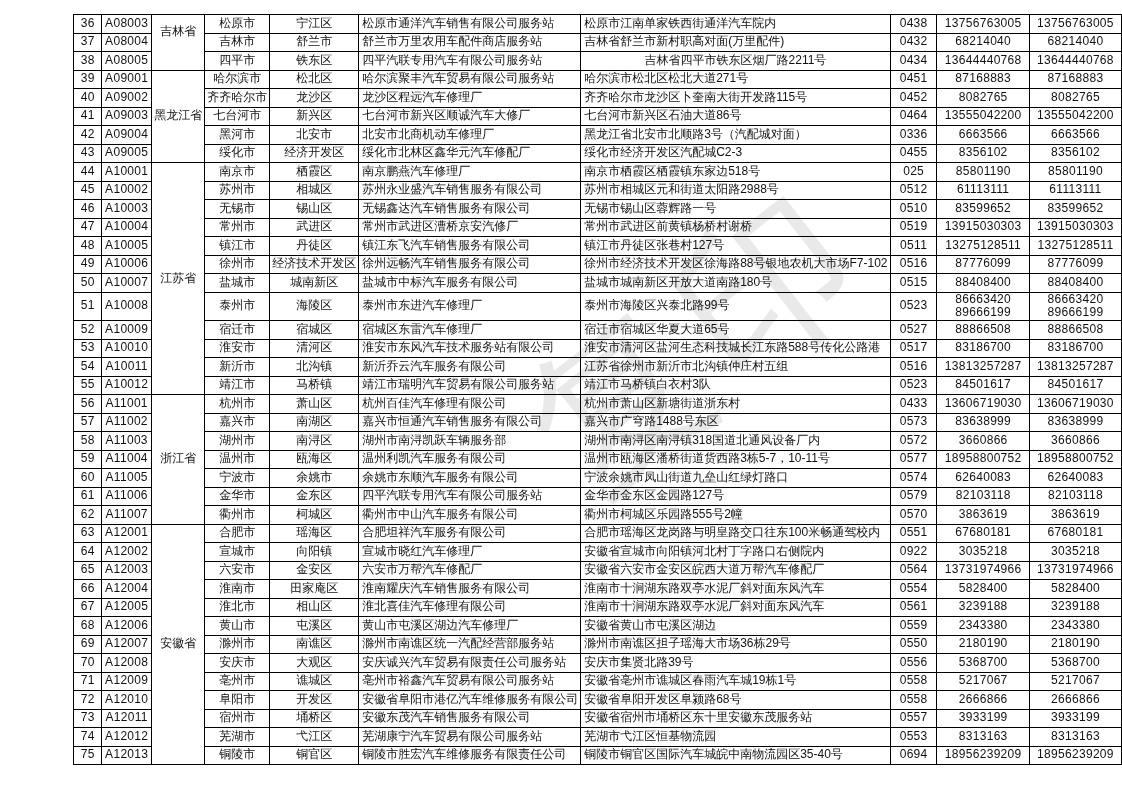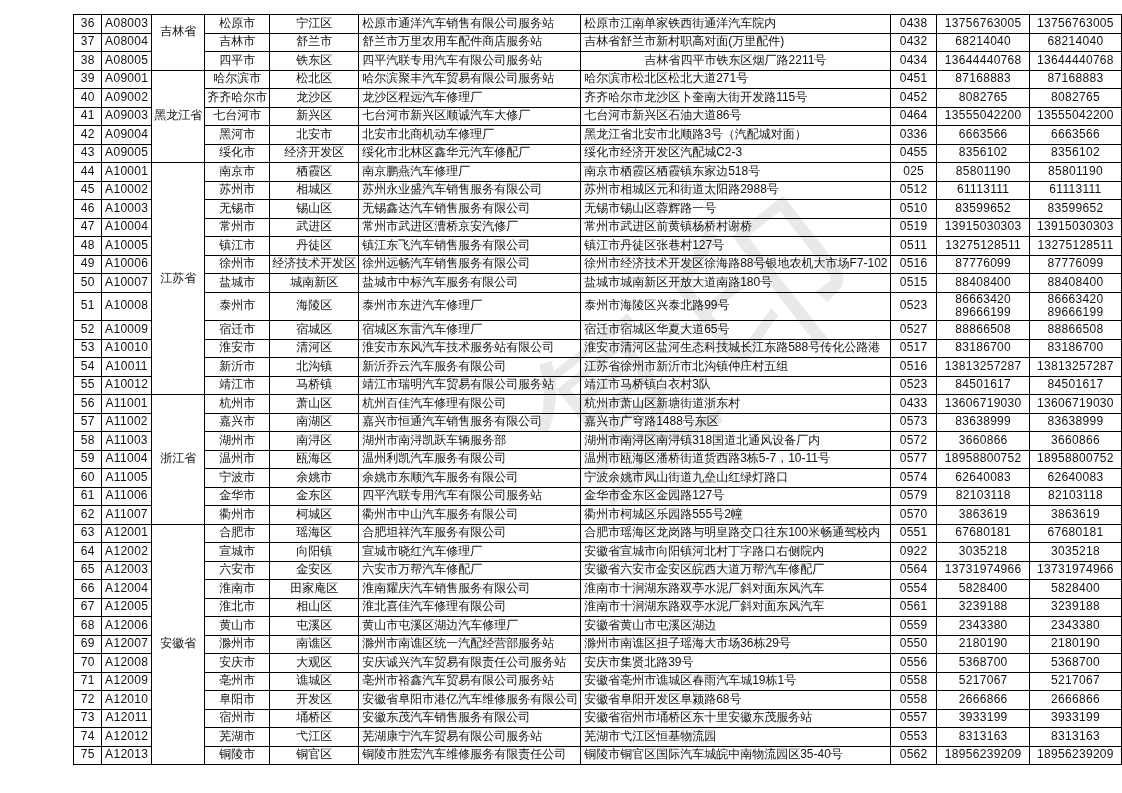--- a/index.html
+++ b/index.html
@@ -661,21 +661,21 @@
           <div class="phone-line">8313163</div>
         </td>
       </tr>
       <tr>
         <td class="c num">75</td>
         <td class="c num">A12013</td>
         <td class="c">铜陵市</td>
         <td class="c">铜官区</td>
         <td class="l">铜陵市胜宏汽车维修服务有限责任公司</td>
         <td class="l">铜陵市铜官区国际汽车城皖中南物流园区35-40号</td>
-        <td class="c num">0562</td>
+        <td class="c num">0694</td>
         <td class="c num">
           <div class="phone-line">18956239209</div>
         </td>
         <td class="c num">
           <div class="phone-line">18956239209</div>
         </td>
       </tr>
     </tbody>
 </table>
 

